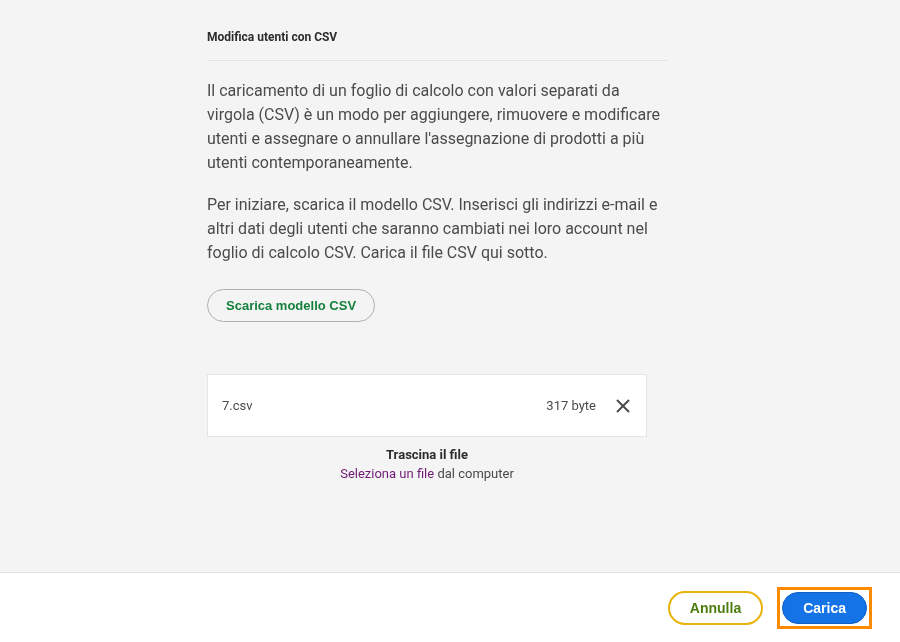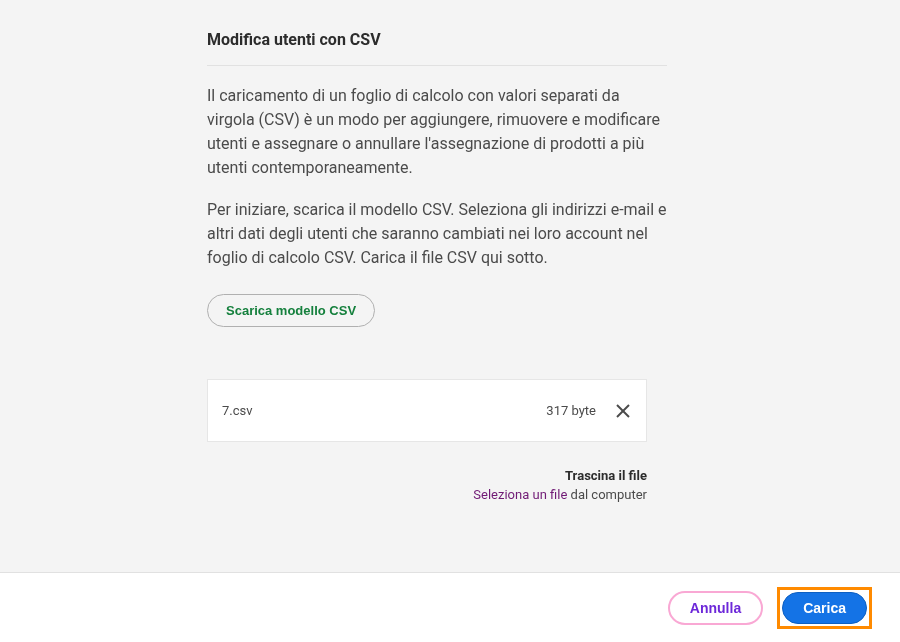--- a/index.html
+++ b/index.html
@@ -15,21 +15,21 @@
       position: relative;
       overflow: hidden;
     }
     .dialog {
       position: absolute;
       left: 207px;
       top: 30px;
       width: 460px;
     }
     .title {
-      font-size: 16px;
+      font-size: 12px;
       font-weight: 700;
       color: #2c2c2c;
       padding-bottom: 16px;
     }
     .divider {
       border: none;
       border-top: 1px solid #e1e1e1;
       margin-bottom: 18px;
     }
     .paragraph {
@@ -75,22 +75,22 @@
       cursor: pointer;
       display: flex;
       align-items: center;
       justify-content: center;
     }
     .file-remove svg {
       width: 14px;
       height: 14px;
     }
     .drop-area {
-      margin-top: 26px;
-      text-align: right;
+      margin-top: 10px;
+      text-align: center;
       width: 440px;
     }
     .drop-title {
       font-size: 13px;
       font-weight: 700;
       color: #2c2c2c;
       margin-bottom: 4px;
     }
     .drop-sub {
       font-size: 13px;
@@ -110,23 +110,23 @@
       border-top: 1px solid #e1e1e1;
       display: flex;
       align-items: center;
       justify-content: flex-end;
       padding-right: 28px;
       gap: 14px;
     }
     .btn-cancel {
       font-size: 14px;
       font-weight: 700;
-      color: #6d28d9;
+      color: #4d7c0f;
       background: #fff;
-      border: 2px solid #f9a8d4;
+      border: 2px solid #eab308;
       border-radius: 20px;
       padding: 7px 20px;
       cursor: pointer;
     }
     .btn-primary-wrap {
       border: 3px solid #ff8a00;
       display: inline-flex;
       padding: 2px;
     }
     .btn-primary {
@@ -141,21 +141,21 @@
     }
   </style>
 </head>
 <body>
 
 <div class="dialog">
   <h2 class="title">Modifica utenti con CSV</h2>
   <hr class="divider">
 
   <p class="paragraph">Il caricamento di un foglio di calcolo con valori separati da virgola (CSV) è un modo per aggiungere, rimuovere e modificare utenti e assegnare o annullare l'assegnazione di prodotti a più utenti contemporaneamente.</p>
-  <p class="paragraph">Per iniziare, scarica il modello CSV. Seleziona gli indirizzi e-mail e altri dati degli utenti che saranno cambiati nei loro account nel foglio di calcolo CSV. Carica il file CSV qui sotto.</p>
+  <p class="paragraph">Per iniziare, scarica il modello CSV. Inserisci gli indirizzi e-mail e altri dati degli utenti che saranno cambiati nei loro account nel foglio di calcolo CSV. Carica il file CSV qui sotto.</p>
 
   <button class="download-btn">Scarica modello CSV</button>
 
   <div class="file-row">
     <span class="file-name">7.csv</span>
     <span class="file-size">317 byte</span>
     <span class="file-remove">
       <svg viewBox="0 0 14 14">
         <line x1="1" y1="1" x2="13" y2="13" stroke="#4b4b4b" stroke-width="2"></line>
         <line x1="13" y1="1" x2="1" y2="13" stroke="#4b4b4b" stroke-width="2"></line>

